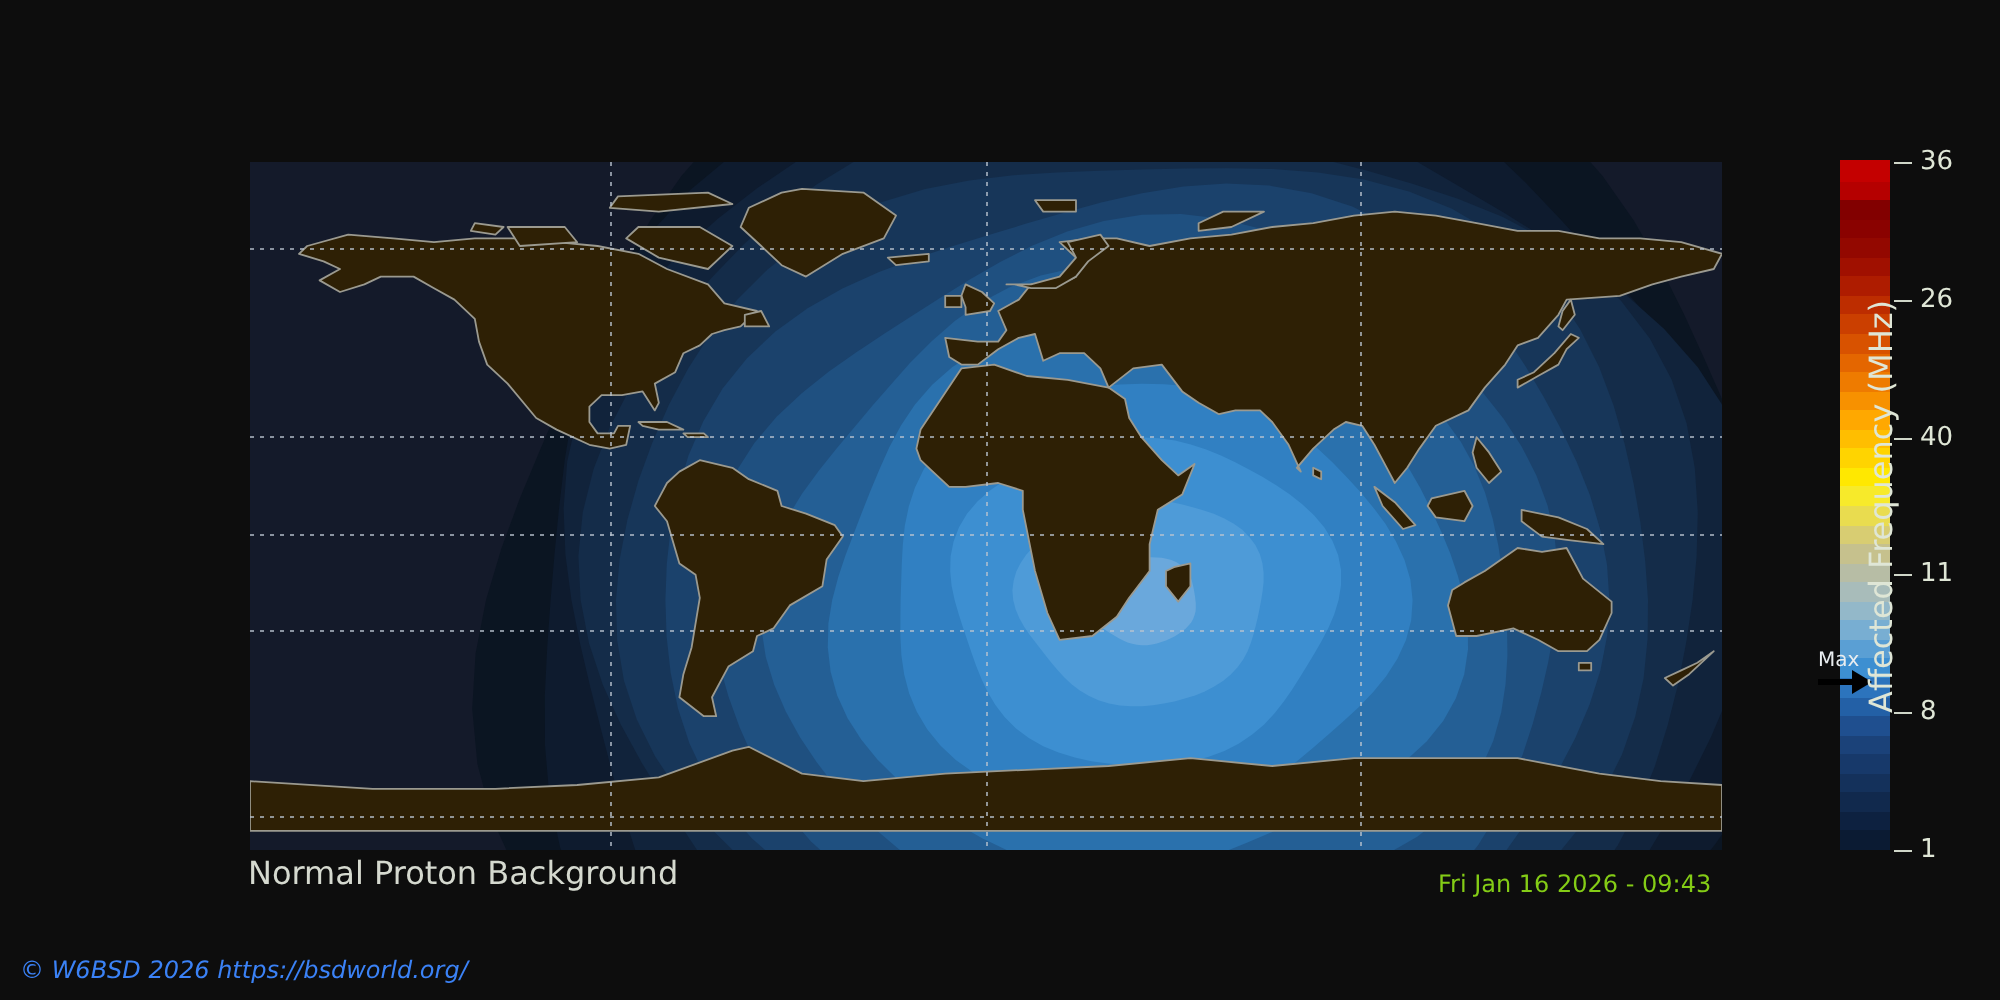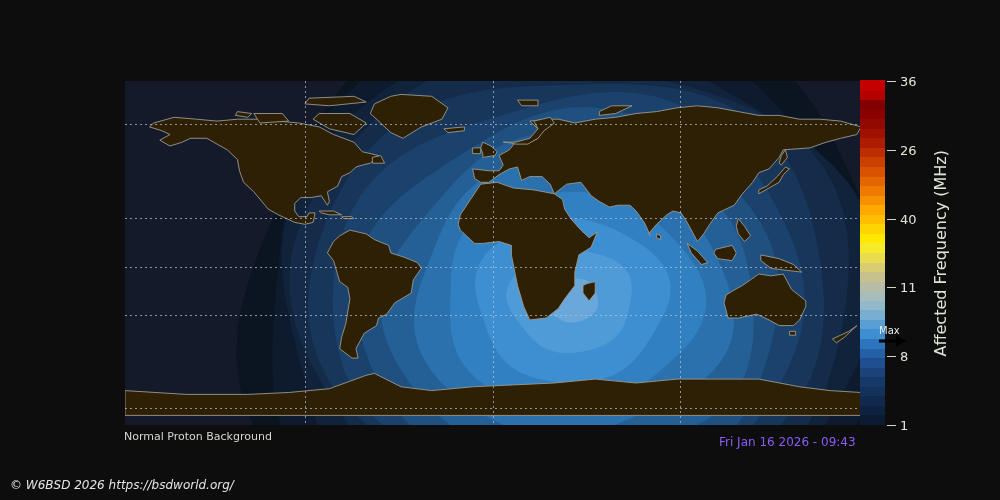--- a/index.html
+++ b/index.html
@@ -25,40 +25,40 @@
 
   
   .grid-h{position:absolute;left:0;width:736px;height:1px;
     background-image:repeating-linear-gradient(to right,#b9c3cf 0 2px,transparent 2px 5px);
     opacity:.72;pointer-events:none;}
   .grid-v{position:absolute;top:0;height:344px;width:1px;
     background-image:repeating-linear-gradient(to bottom,#b9c3cf 0 2px,transparent 2px 5px);
     opacity:.72;pointer-events:none;}
 
   
-  .cbar-wrap{position:absolute;left:860px;top:81px;width:25px;height:344px;}
+  .cbar-wrap{position:absolute;left:920px;top:81px;width:25px;height:344px;}
   .cbar{position:absolute;left:0;top:0;width:25px;height:344px;}
   .cbar-seg{position:absolute;left:0;width:25px;}
   .cb-tick{position:absolute;left:27px;width:9px;height:1px;background:#cfd6c8;}
   .cb-lab{position:absolute;left:40px;font-size:13px;color:#dfe6d6;transform:translateY(-50%);}
   .cb-title{
     position:absolute;left:925px;top:81px;height:344px;width:30px;
     display:flex;align-items:center;justify-content:center;
   }
   .cb-title span{
     writing-mode:vertical-rl;transform:rotate(180deg);
     font-size:16px;color:#dfe6d6;white-space:nowrap;
   }
-  .max-marker{position:absolute;left:878px;top:327px;width:30px;height:22px;pointer-events:none;}
+  .max-marker{position:absolute;left:908px;top:327px;width:30px;height:22px;pointer-events:none;}
   .max-lab{position:absolute;left:1px;top:-1px;font-size:10px;color:#e8ecef;line-height:10px;}
 
   
-  .cap-left{position:absolute;left:124px;top:429px;font-size:11px;color:#d5d9cf;line-height:16px;}
-  .cap-right{position:absolute;left:719px;top:435px;font-size:12px;color:#8b5cf6;}
-  .footer{position:absolute;left:10px;top:478px;font-size:12px;font-style:italic;color:#e5e5e5;}
+  .cap-left{position:absolute;left:124px;top:429px;font-size:16px;color:#d5d9cf;line-height:16px;}
+  .cap-right{position:absolute;left:719px;top:435px;font-size:12px;color:#84cc16;}
+  .footer{position:absolute;left:10px;top:478px;font-size:12px;font-style:italic;color:#3b82f6;}
 </style>
 </head>
 <body>
 
 <div id="root">
 
 
   <div class="map-frame">
     <svg class="map-svg" viewBox="0 0 736 344" preserveAspectRatio="none">
       <defs>

